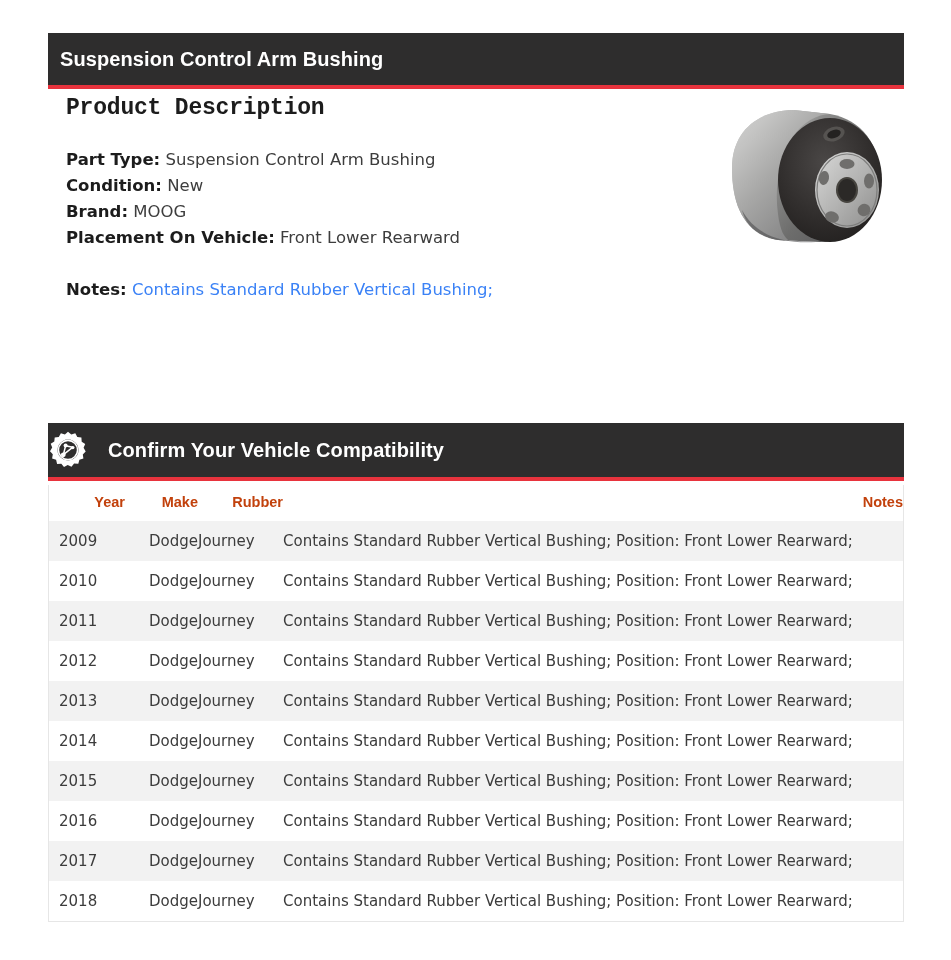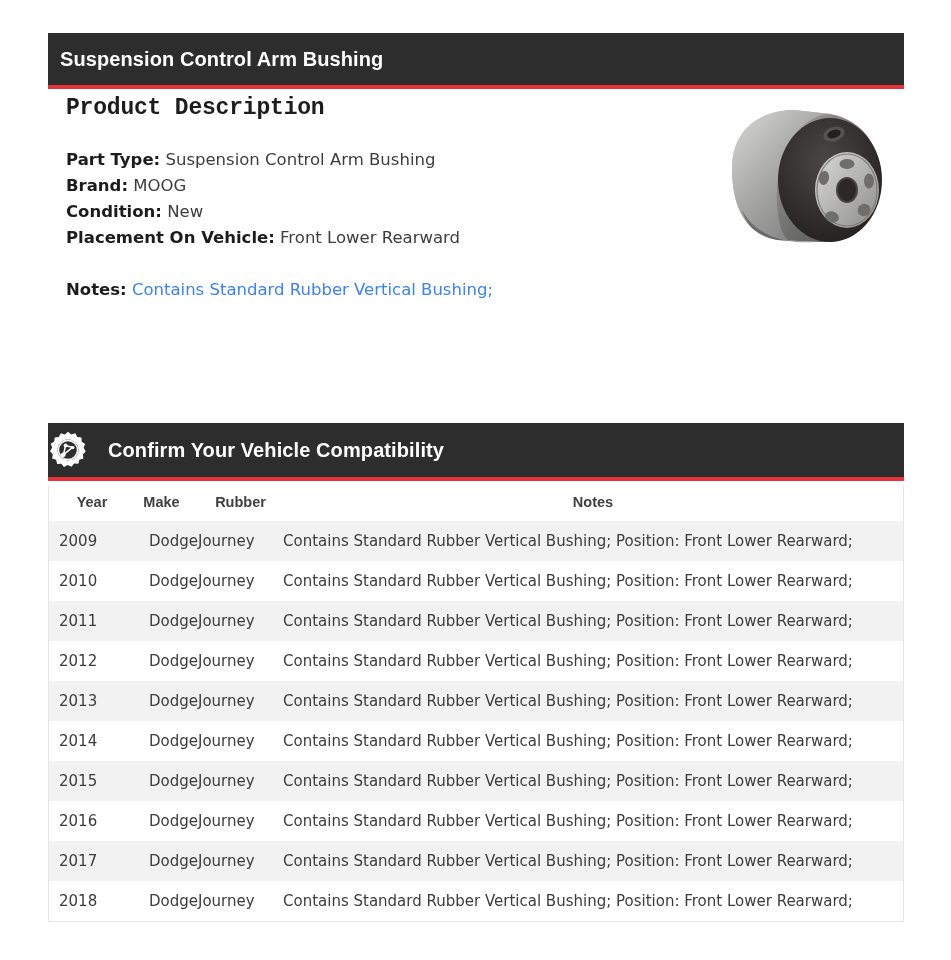--- a/index.html
+++ b/index.html
@@ -134,24 +134,24 @@
   }
 
   table.compat {
     border-collapse: collapse;
     width: 100%;
     font-family: "DejaVu Sans", sans-serif;
     table-layout: fixed;
   }
 
   table.compat thead th {
-    text-align: center;
+    text-align: right;
     font-size: 14.5px;
     font-weight: bold;
-    color: #404040;
+    color: #c2410c;
     padding: 9px 0 11px 0;
     background: #ffffff;
     font-family: "Liberation Sans", sans-serif;
   }
 
   table.compat tbody td {
     font-size: 15px;
     color: #3c3c3c;
     padding: 11px 0 11px 0;
     height: 18px;
@@ -183,26 +183,26 @@
 
   <div class="desc-block">
     <h2 class="desc-heading">Product Description</h2>
 
     <div class="spec-list">
       <span class="spec-line">
         <span class="spec-label">Part Type:</span>
         <span class="spec-value">Suspension Control Arm Bushing</span>
       </span>
       <span class="spec-line">
+        <span class="spec-label">Condition:</span>
+        <span class="spec-value">New</span>
+      </span>
+      <span class="spec-line">
         <span class="spec-label">Brand:</span>
         <span class="spec-value">MOOG</span>
-      </span>
-      <span class="spec-line">
-        <span class="spec-label">Condition:</span>
-        <span class="spec-value">New</span>
       </span>
       <span class="spec-line">
         <span class="spec-label">Placement On Vehicle:</span>
         <span class="spec-value">Front Lower Rearward</span>
       </span>
 
       <span class="notes-line">
         <span class="spec-label">Notes:</span>
         <span class="notes-value">Contains Standard Rubber Vertical Bushing;</span>
       </span>

